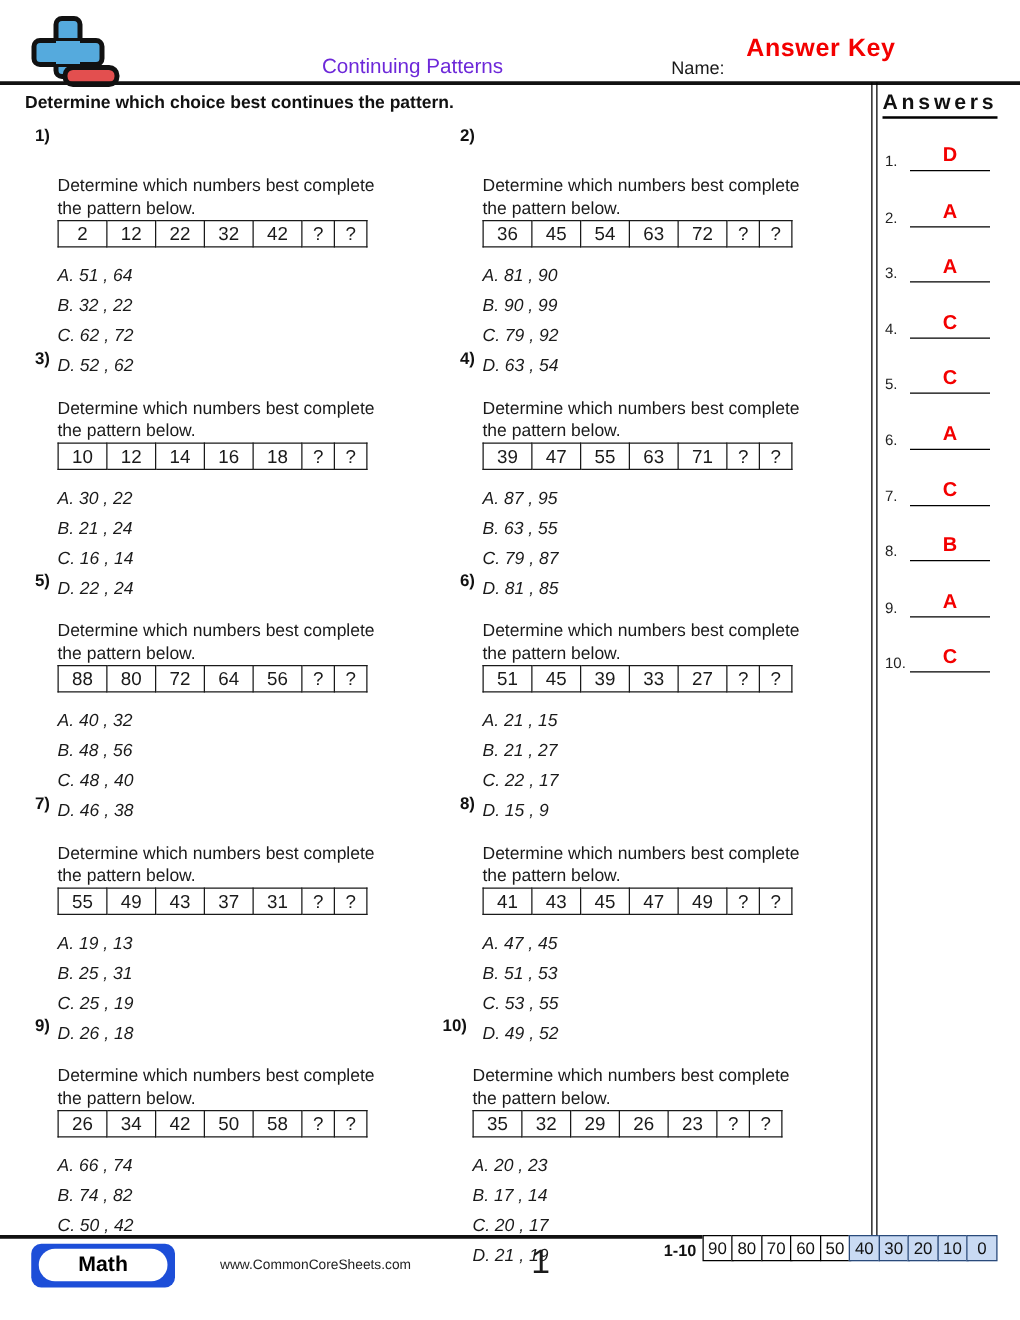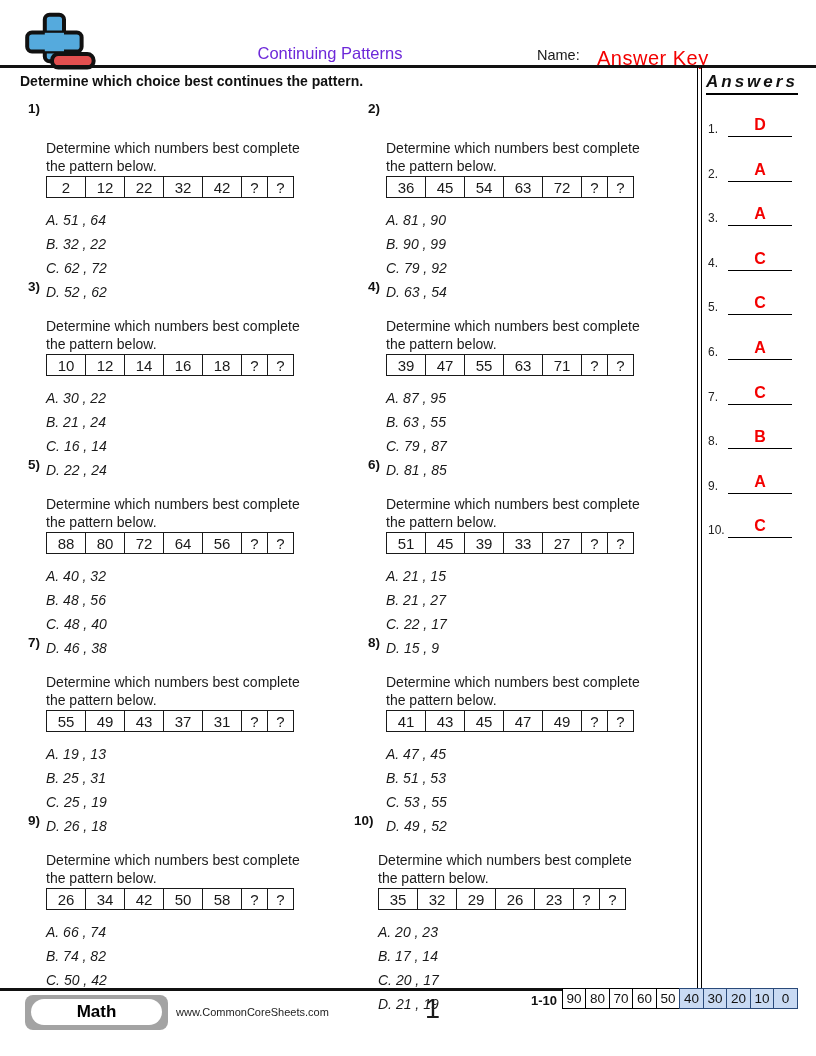--- a/index.html
+++ b/index.html
@@ -6,50 +6,50 @@
   html,body { background:#ffffff; }
   .page {
     position:relative; width:816px; height:1056px; margin:0 auto;
     background:#ffffff; font-family:"Liberation Sans", sans-serif; color:#111;
     overflow:hidden;
   }
   
   .logo { position:absolute; left:18px; top:10px; width:84px; height:64px; }
   .worksheet-title { position:absolute; left:0; top:44px; width:660px; text-align:center; font-size:16.5px; color:#6d28d9; }
   .name-label { position:absolute; left:537px; top:47px; font-size:14.5px; color:#1a1a1a; }
-  .name-value { position:absolute; left:597px; top:47px; font-size:20px; font-weight:normal; color:#f30000; letter-spacing:0.5px; }
+  .name-value { position:absolute; left:597px; top:28px; font-size:20px; font-weight:bold; color:#f30000; letter-spacing:0.5px; }
   .rule-top { position:absolute; left:0; top:65px; width:816px; height:3px; background:#111; }
   .instruction { position:absolute; left:20px; top:73px; font-size:14px; font-weight:bold; color:#111; }
   
   .question { position:absolute; display:flex; width:330px; }
   .qnum { width:24px; flex-shrink:0; text-align:right; padding-right:6px; font-size:13.5px; font-weight:bold; line-height:17.5px; }
   .qbody { flex:1; }
   .qprompt { font-size:14px; line-height:17.5px; color:#1a1a1a;margin-top:40px; }
   table.seq { border-collapse:collapse; margin-top:1px; }
   table.seq td {
     border:1.5px solid #1a1a1a; height:21px; text-align:center;
     font-size:15px; color:#1a1a1a; padding:0 2px;
   }
   table.seq td.num { width:39px; }
   table.seq td.unk { width:26px; }
   .choices { margin-top:10px; }
   .choice { font-size:14px; line-height:24px; color:#1a1a1a;font-style:italic; }
   
   .answers-divider { position:absolute; left:697px; top:66px; height:922px; width:5px;
     border-left:1.5px solid #000; border-right:1.5px solid #000; }
   .answers-title { position:absolute; left:706px; top:72px; font-size:17px; font-weight:bold;
-    letter-spacing:3px; border-bottom:2px solid #000; padding-bottom:1px; color:#111;font-style:italic; }
+    letter-spacing:3px; border-bottom:2px solid #000; padding-bottom:1px; color:#111; }
   .answer-item { position:absolute; left:704px; width:106px; height:34px; }
   .answer-item .anum { position:absolute; left:4px; bottom:1px; font-size:12px; color:#222; }
   .answer-item .aline { position:absolute; left:24px; bottom:0; width:64px; border-bottom:1.6px solid #000; }
   .answer-item .aletter { position:absolute; left:24px; bottom:3px; width:64px; text-align:center;
     font-size:16px; font-weight:bold; color:#f30000; }
   
   .footer-line { position:absolute; left:0; top:988px; width:563px; height:2.5px; background:#111; }
-  .math-badge { position:absolute; left:25px; top:995px; width:143px; height:35px; background:#a3a3a3; border-radius:8px; }
+  .math-badge { position:absolute; left:25px; top:995px; width:115px; height:35px; background:#1d4ed8; border-radius:8px; }
   .math-pill { position:absolute; left:6px; top:4px; right:6px; bottom:5px; background:#fff; border-radius:14px;
     display:flex; align-items:center; justify-content:center; font-size:17px; font-weight:bold; color:#000; }
   .site-url { position:absolute; left:176px; top:1006px; font-size:11px; color:#222; }
   .page-number { position:absolute; left:425px; top:994px; font-size:27px; color:#1a1a1a; }
   .score-range { position:absolute; left:531px; top:993px; font-size:13px; color:#111;font-weight:bold; }
   .score-strip { position:absolute; left:563px; top:988px; display:flex; }
   .score-cell { width:25px; height:21px; border:1.5px solid #000; margin-left:-1.5px;
     display:flex; align-items:center; justify-content:center; font-size:13.5px; color:#111; background:#fff; }
   .score-cell.shaded { background:#c9daf3; border-color:#2a4a7a; }
 </style>

